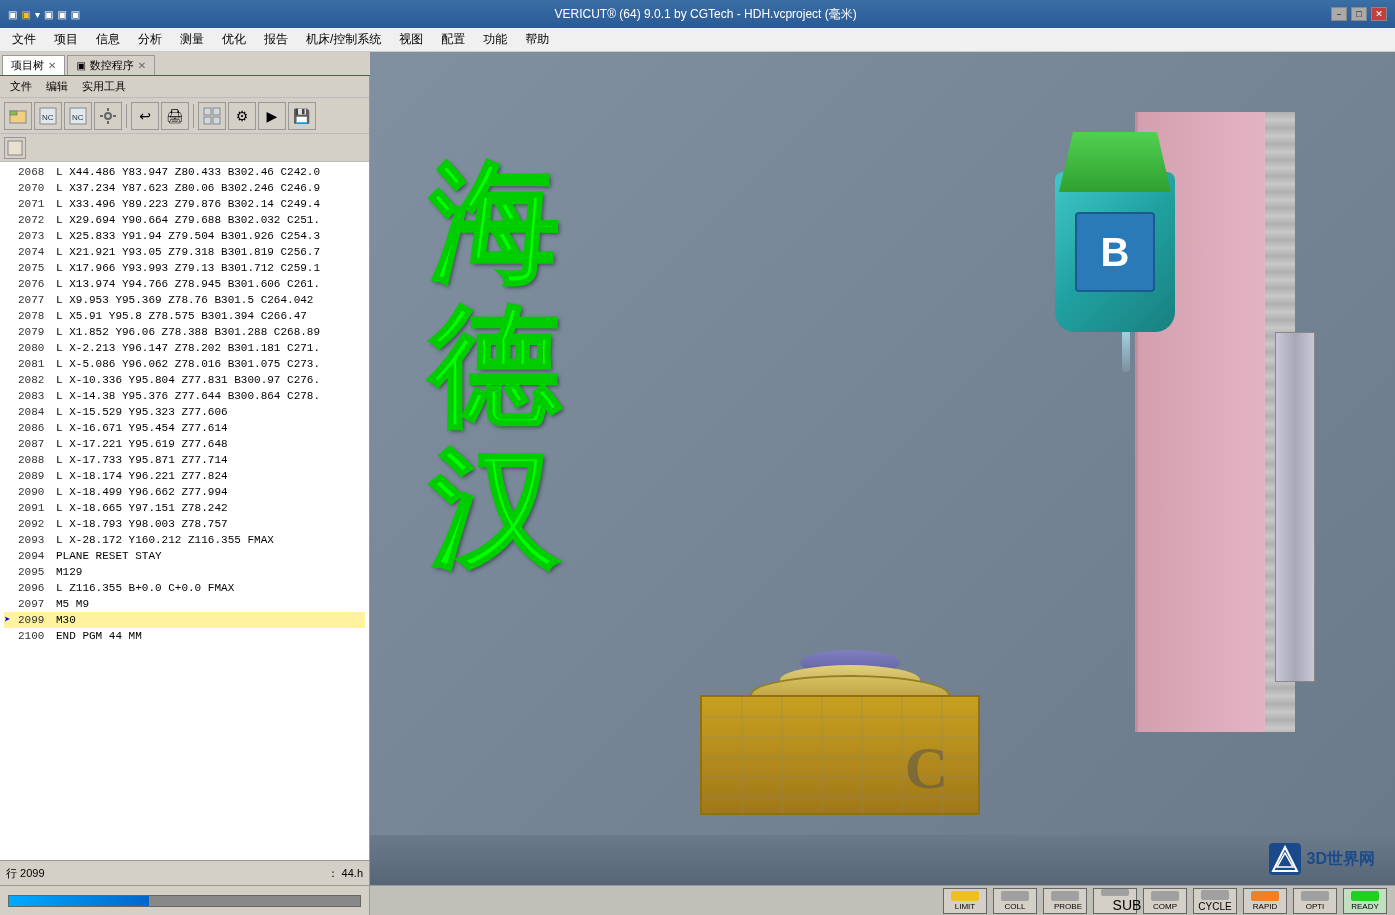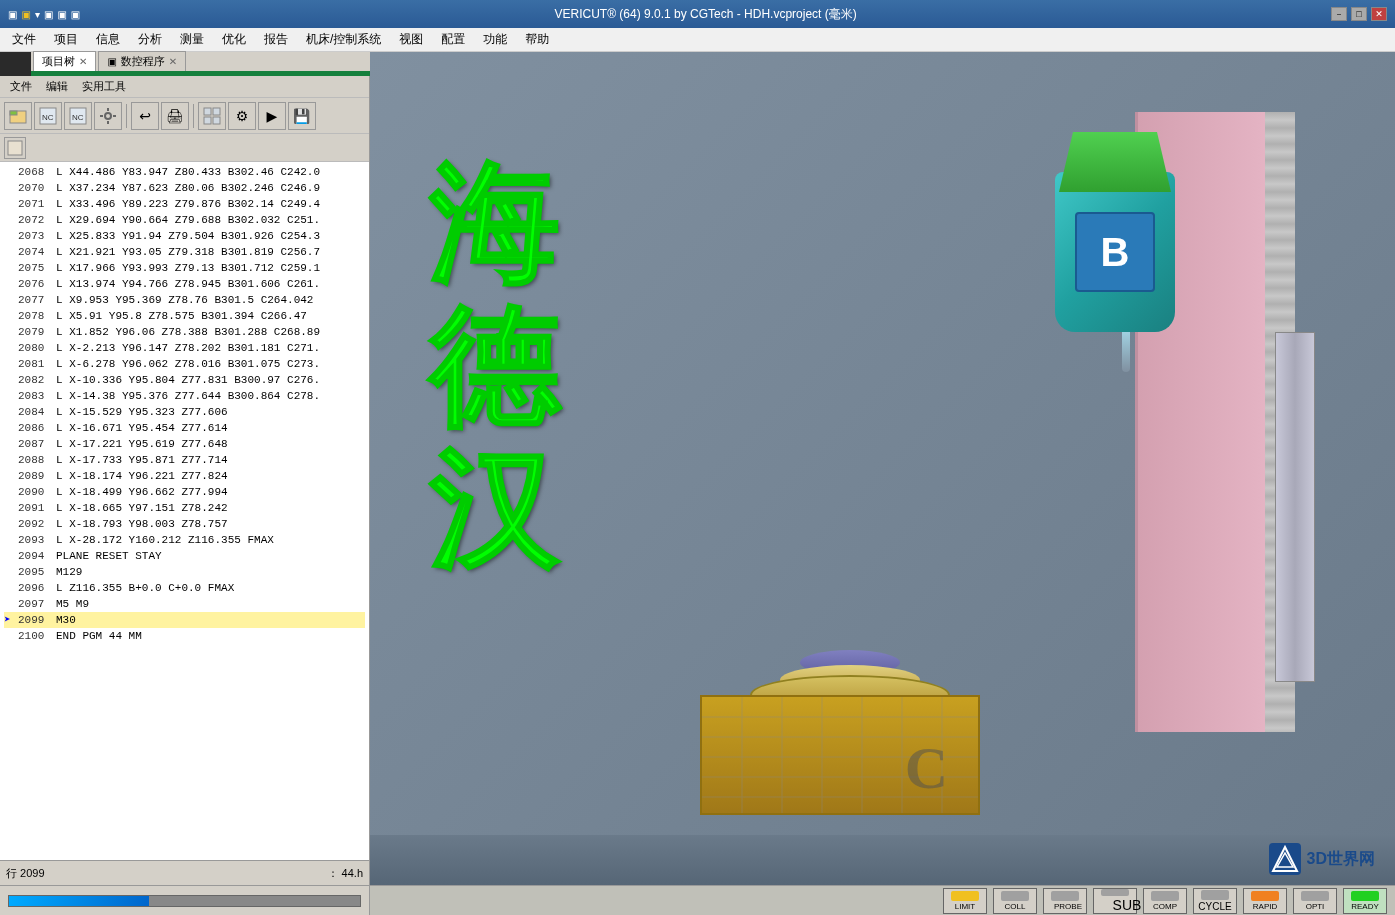--- a/index.html
+++ b/index.html
@@ -20,22 +20,22 @@
     #menu-bar {
       width: 100%; height: 24px; background: #f0f0f0;
       display: flex; align-items: center; padding: 0 4px;
       border-bottom: 1px solid #ccc; gap: 2px;
     }
     .menu-item { padding: 2px 8px; cursor: pointer; font-size: 12px; color: #000; }
 
     
     #panel-tabs {
       height: 24px; background: #d4d0c8; display: flex; align-items: flex-end;
-      padding: 0 2px; border-bottom: 5px solid #15803d;
-      width: 370px; position: absolute; top: 52px; left: 0; margin-left: 31px;
+      padding: 0 2px; border-bottom: 1px solid #15803d;
+      width: 370px; position: absolute; top: 52px; left: 0;
     }
     .panel-tab {
       height: 20px; padding: 0 8px; background: #d4d0c8; border: 1px solid #999;
       border-bottom: none; display: flex; align-items: center; gap: 4px;
       cursor: pointer; font-size: 11px; margin-right: 2px;
     }
     .panel-tab.active { background: #fff; }
     .tab-close { font-size: 10px; color: #666; cursor: pointer; }
 
     
@@ -404,21 +404,21 @@
         <span class="nc-code-text">L X1.852 Y96.06 Z78.388 B301.288 C268.89</span>
       </div>
       <div class="nc-line">
         <span class="nc-arrow"> </span>
         <span class="nc-linenum">2080 </span>
         <span class="nc-code-text">L X-2.213 Y96.147 Z78.202 B301.181 C271.</span>
       </div>
       <div class="nc-line">
         <span class="nc-arrow"> </span>
         <span class="nc-linenum">2081 </span>
-        <span class="nc-code-text">L X-6.278 Y96.062 Z78.016 B301.075 C273.</span>
+        <span class="nc-code-text">L X-5.086 Y96.062 Z78.016 B301.075 C273.</span>
       </div>
       <div class="nc-line">
         <span class="nc-arrow"> </span>
         <span class="nc-linenum">2082 </span>
         <span class="nc-code-text">L X-10.336 Y95.804 Z77.831 B300.97 C276.</span>
       </div>
       <div class="nc-line">
         <span class="nc-arrow"> </span>
         <span class="nc-linenum">2083 </span>
         <span class="nc-code-text">L X-14.38 Y95.376 Z77.644 B300.864 C278.</span>

